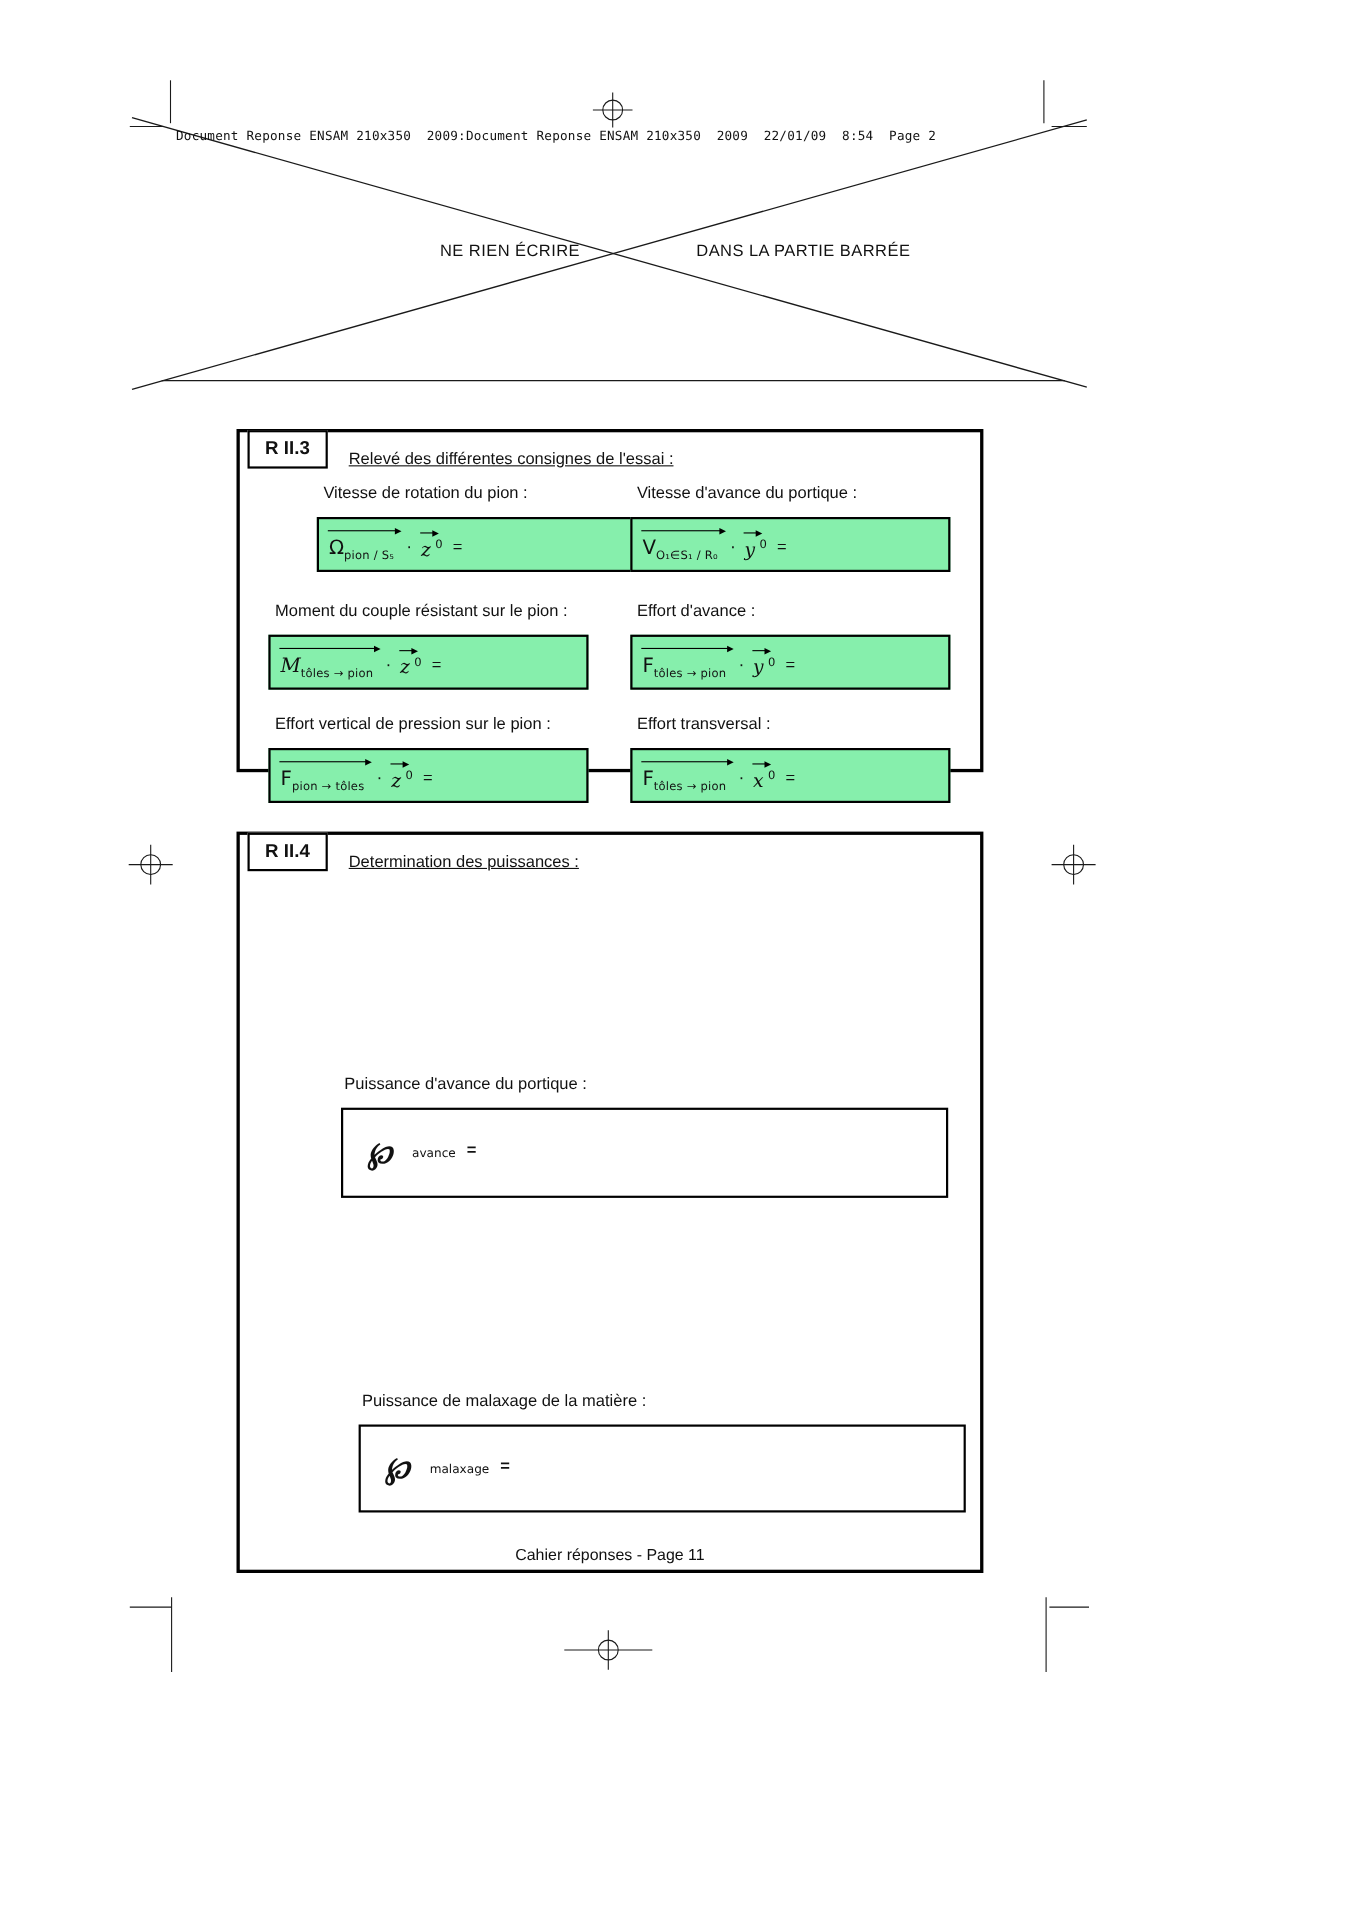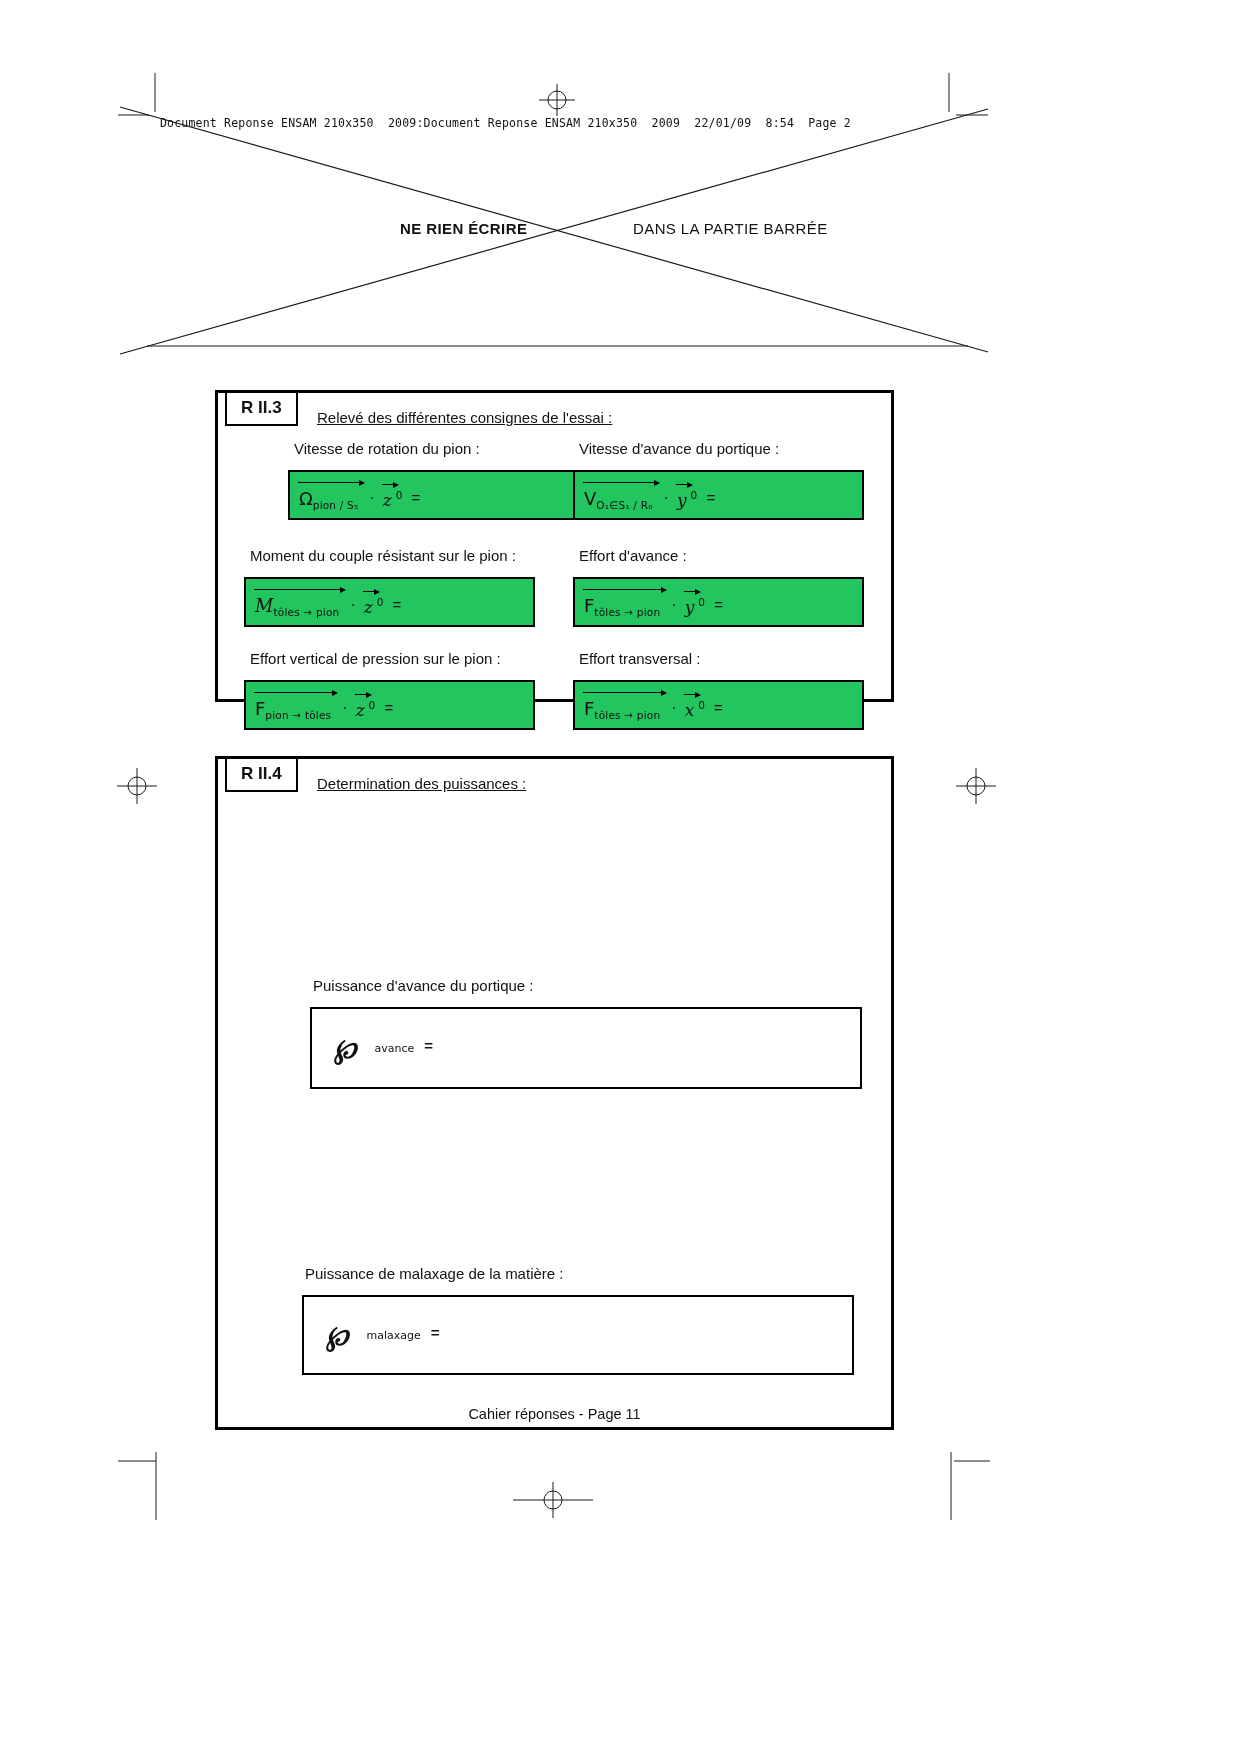--- a/index.html
+++ b/index.html
@@ -9,39 +9,39 @@
 
   .marks-svg { position:absolute; left:0; top:0; width:1240px; height:1754px; pointer-events:none; }
 
   .print-header {
     position:absolute; left:160px; top:80px;
     font-family:"DejaVu Sans Mono", monospace; font-size:11.5px; color:#111;
     white-space:pre; letter-spacing:0.2px;margin-top:36px;
   }
 
   .barred-label { position:absolute; top:220px; font-size:15px; letter-spacing:0.4px; }
-  .barred-label.left  { left:400px;font-weight:bold; }
+  .barred-label.left  { left:400px; }
   .barred-label.right { left:633px; }
 
   .main-sec { position:absolute; left:215px; width:679px; background:#fff; border:3px solid #000; }
   .sec3 { top:390px;  height:312px; }
   .sec4 { top:756px;  height:674px; }
 
   .sec-tag {
     position:absolute; left:7px; top:-2px; background:#fff;
     border:2.5px solid #000; padding:5px 14px 6px;
     font-size:17px; font-weight:bold; white-space:nowrap;
   }
   .sec-title { position:absolute; left:99px; top:16px; font-size:15px; white-space:nowrap;text-decoration:underline; }
 
   .field { position:absolute; }
   .field-label { font-size:15px; margin:0 0 13px 6px; line-height:16px; white-space:nowrap; }
 
   .formula-box {
-    width:291px; height:50px; border:2px solid #000; background:#22c55e;
+    width:291px; height:50px; border:2px solid #000; background:#86efac;
     display:flex; align-items:center; padding-left:8px;
   }
 
   
   .vec { position:relative; display:inline-block; padding:10px 4px 0 1px; }
   .vec::before {
     content:""; position:absolute; top:4px; left:0; right:1px;
     border-top:1.4px solid #000;
   }
   .vec::after {
@@ -192,21 +192,21 @@
 
     <div class="pfield" style="left:92px; top:219px;">
       <div class="field-label" style="margin-left:3px;">Puissance d'avance du portique :</div>
       <div class="power-box" style="height:82px;">
         <span class="script-p">℘</span>
           <sub class="psub">avance</sub>
         <span class="peq">=</span>
       </div>
     </div>
 
-    <div class="pfield" style="left:84px; top:507px;">
+    <div class="pfield" style="left:108px; top:507px;">
       <div class="field-label" style="margin-left:3px;">Puissance de malaxage de la matière :</div>
       <div class="power-box" style="height:80px;">
         <span class="script-p">℘</span>
           <sub class="psub">malaxage</sub>
         <span class="peq">=</span>
       </div>
     </div>
   </div>
 
   <div class="footer">Cahier réponses  -  Page 11</div>

